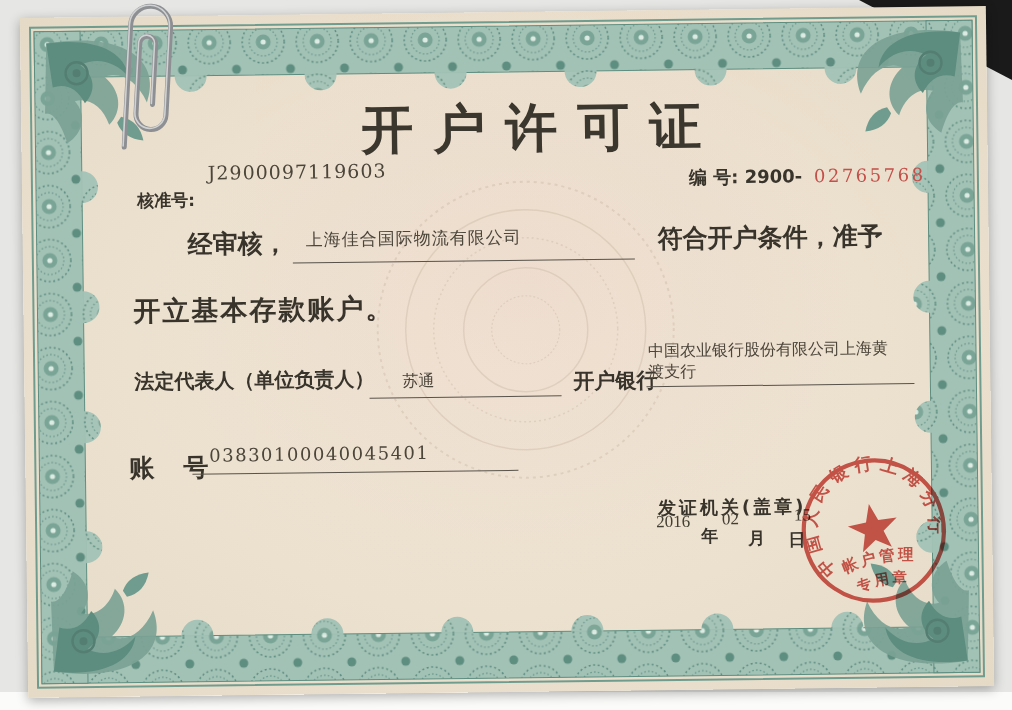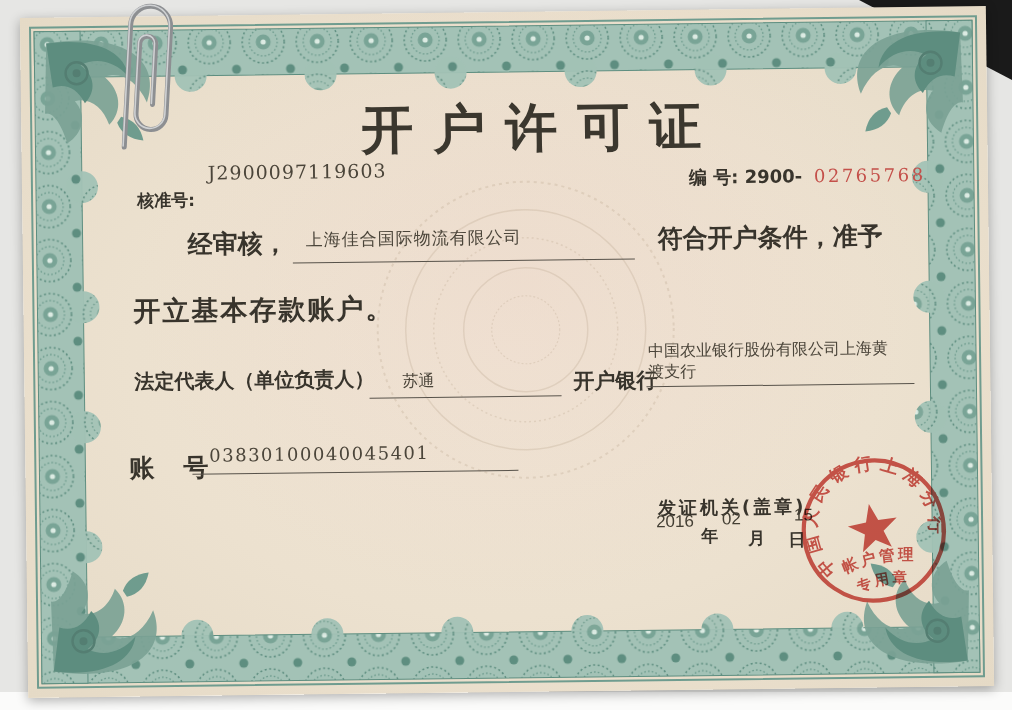--- a/index.html
+++ b/index.html
@@ -47,21 +47,21 @@
   .body-suffix{position:absolute;left:635px;top:212px;font-size:25px;}
   .body-line2{position:absolute;left:110px;top:277px;font-size:27px;letter-spacing:2px;}
   .legalrep-label{position:absolute;left:110px;top:352px;font-size:20px;}
   .legalrep-value{position:absolute;left:350px;top:358px;font-size:16px;margin-left:28px;}
   .bank-label{position:absolute;left:549px;top:356px;font-size:21px;}
   .bank-value{position:absolute;left:624px;top:330px;width:250px;font-size:16px;line-height:21px;}
   .account-label{position:absolute;left:104px;top:435px;font-size:25px;letter-spacing:2px;}
   .account-value{position:absolute;left:184px;top:429px;font-size:18px;letter-spacing:1.5px;}
   .issuer-label{position:absolute;left:632px;top:486px;font-size:18px;letter-spacing:3px;}
   .date-part{position:absolute;font-size:17px;color:#38342c;}
-  .date-num{font-family:Liberation Sans, sans-serif;color:#443f34;}
+  .date-num{font-family:Liberation Serif, serif;color:#443f34;}
   .date-unit{font-weight:bold;}
   .seal-svg{position:absolute;left:766px;top:443px;width:164px;height:164px;
     transform:rotate(-10deg);opacity:.9;mix-blend-mode:multiply;}
   .paperclip-svg{position:absolute;left:84px;top:-4px;width:120px;height:160px;transform:rotate(3deg);}
 </style>
 </head>
 <body>
 
 <div class="stage">
   <div class="dark-corner"></div>

